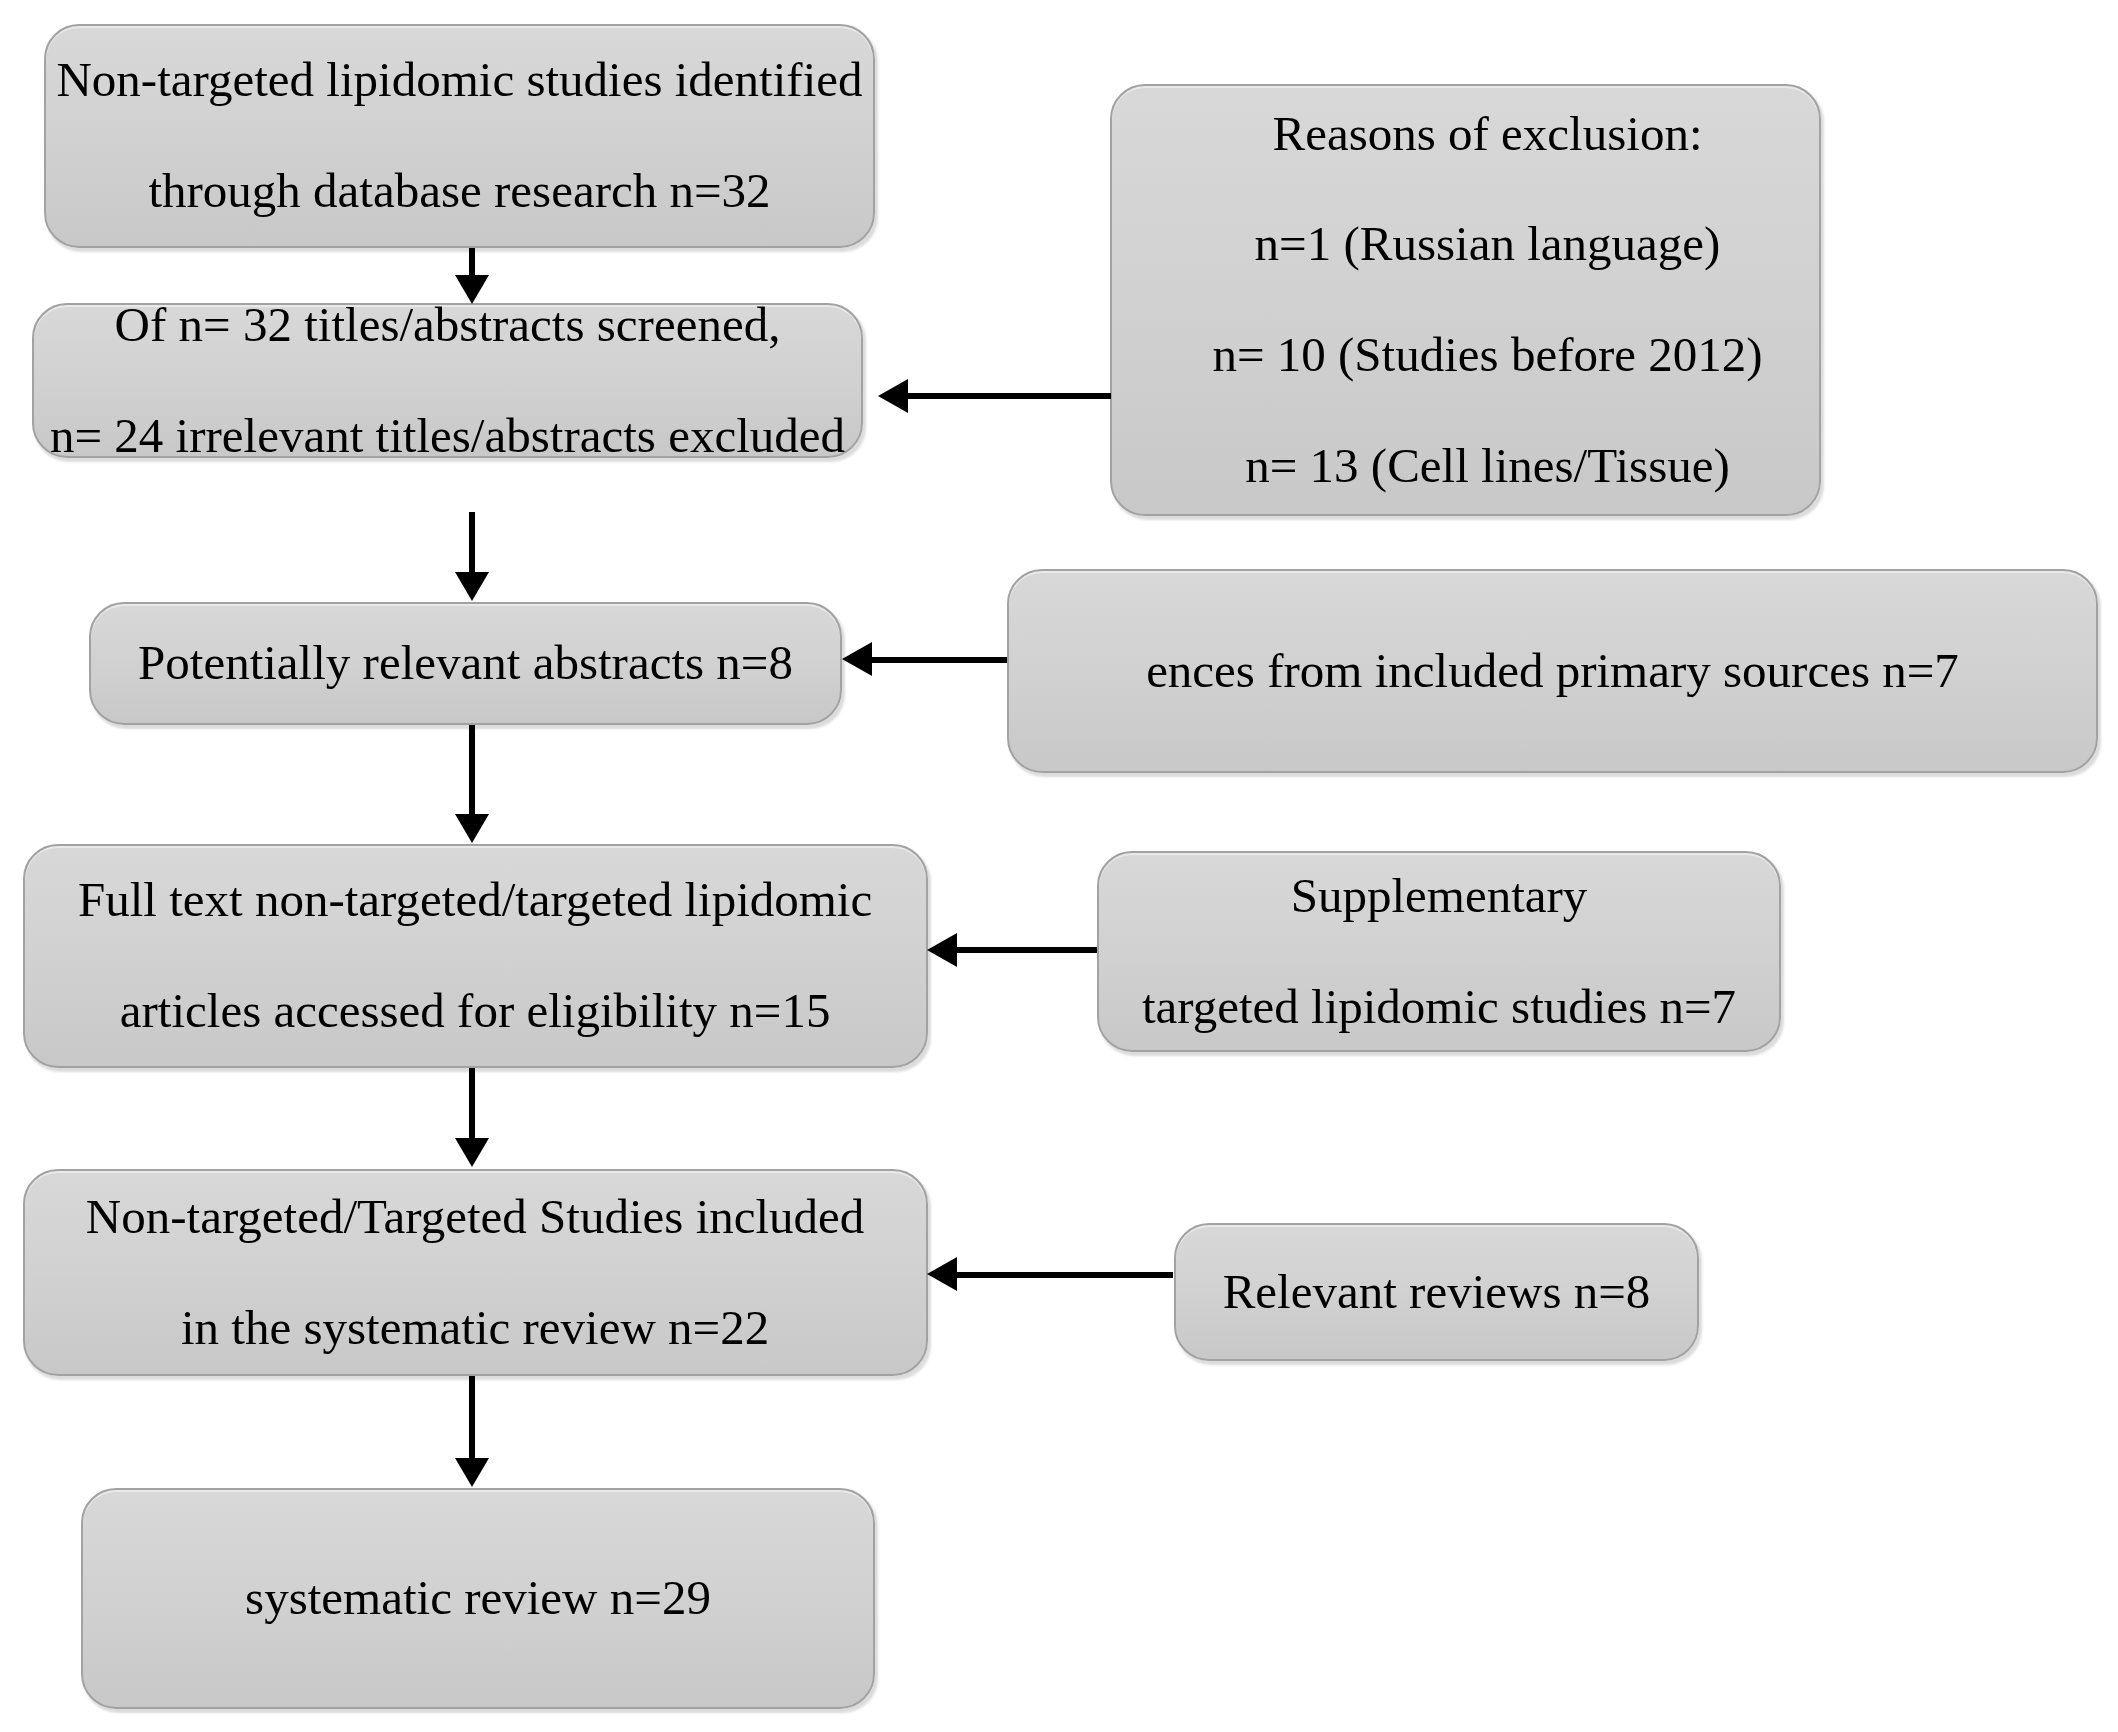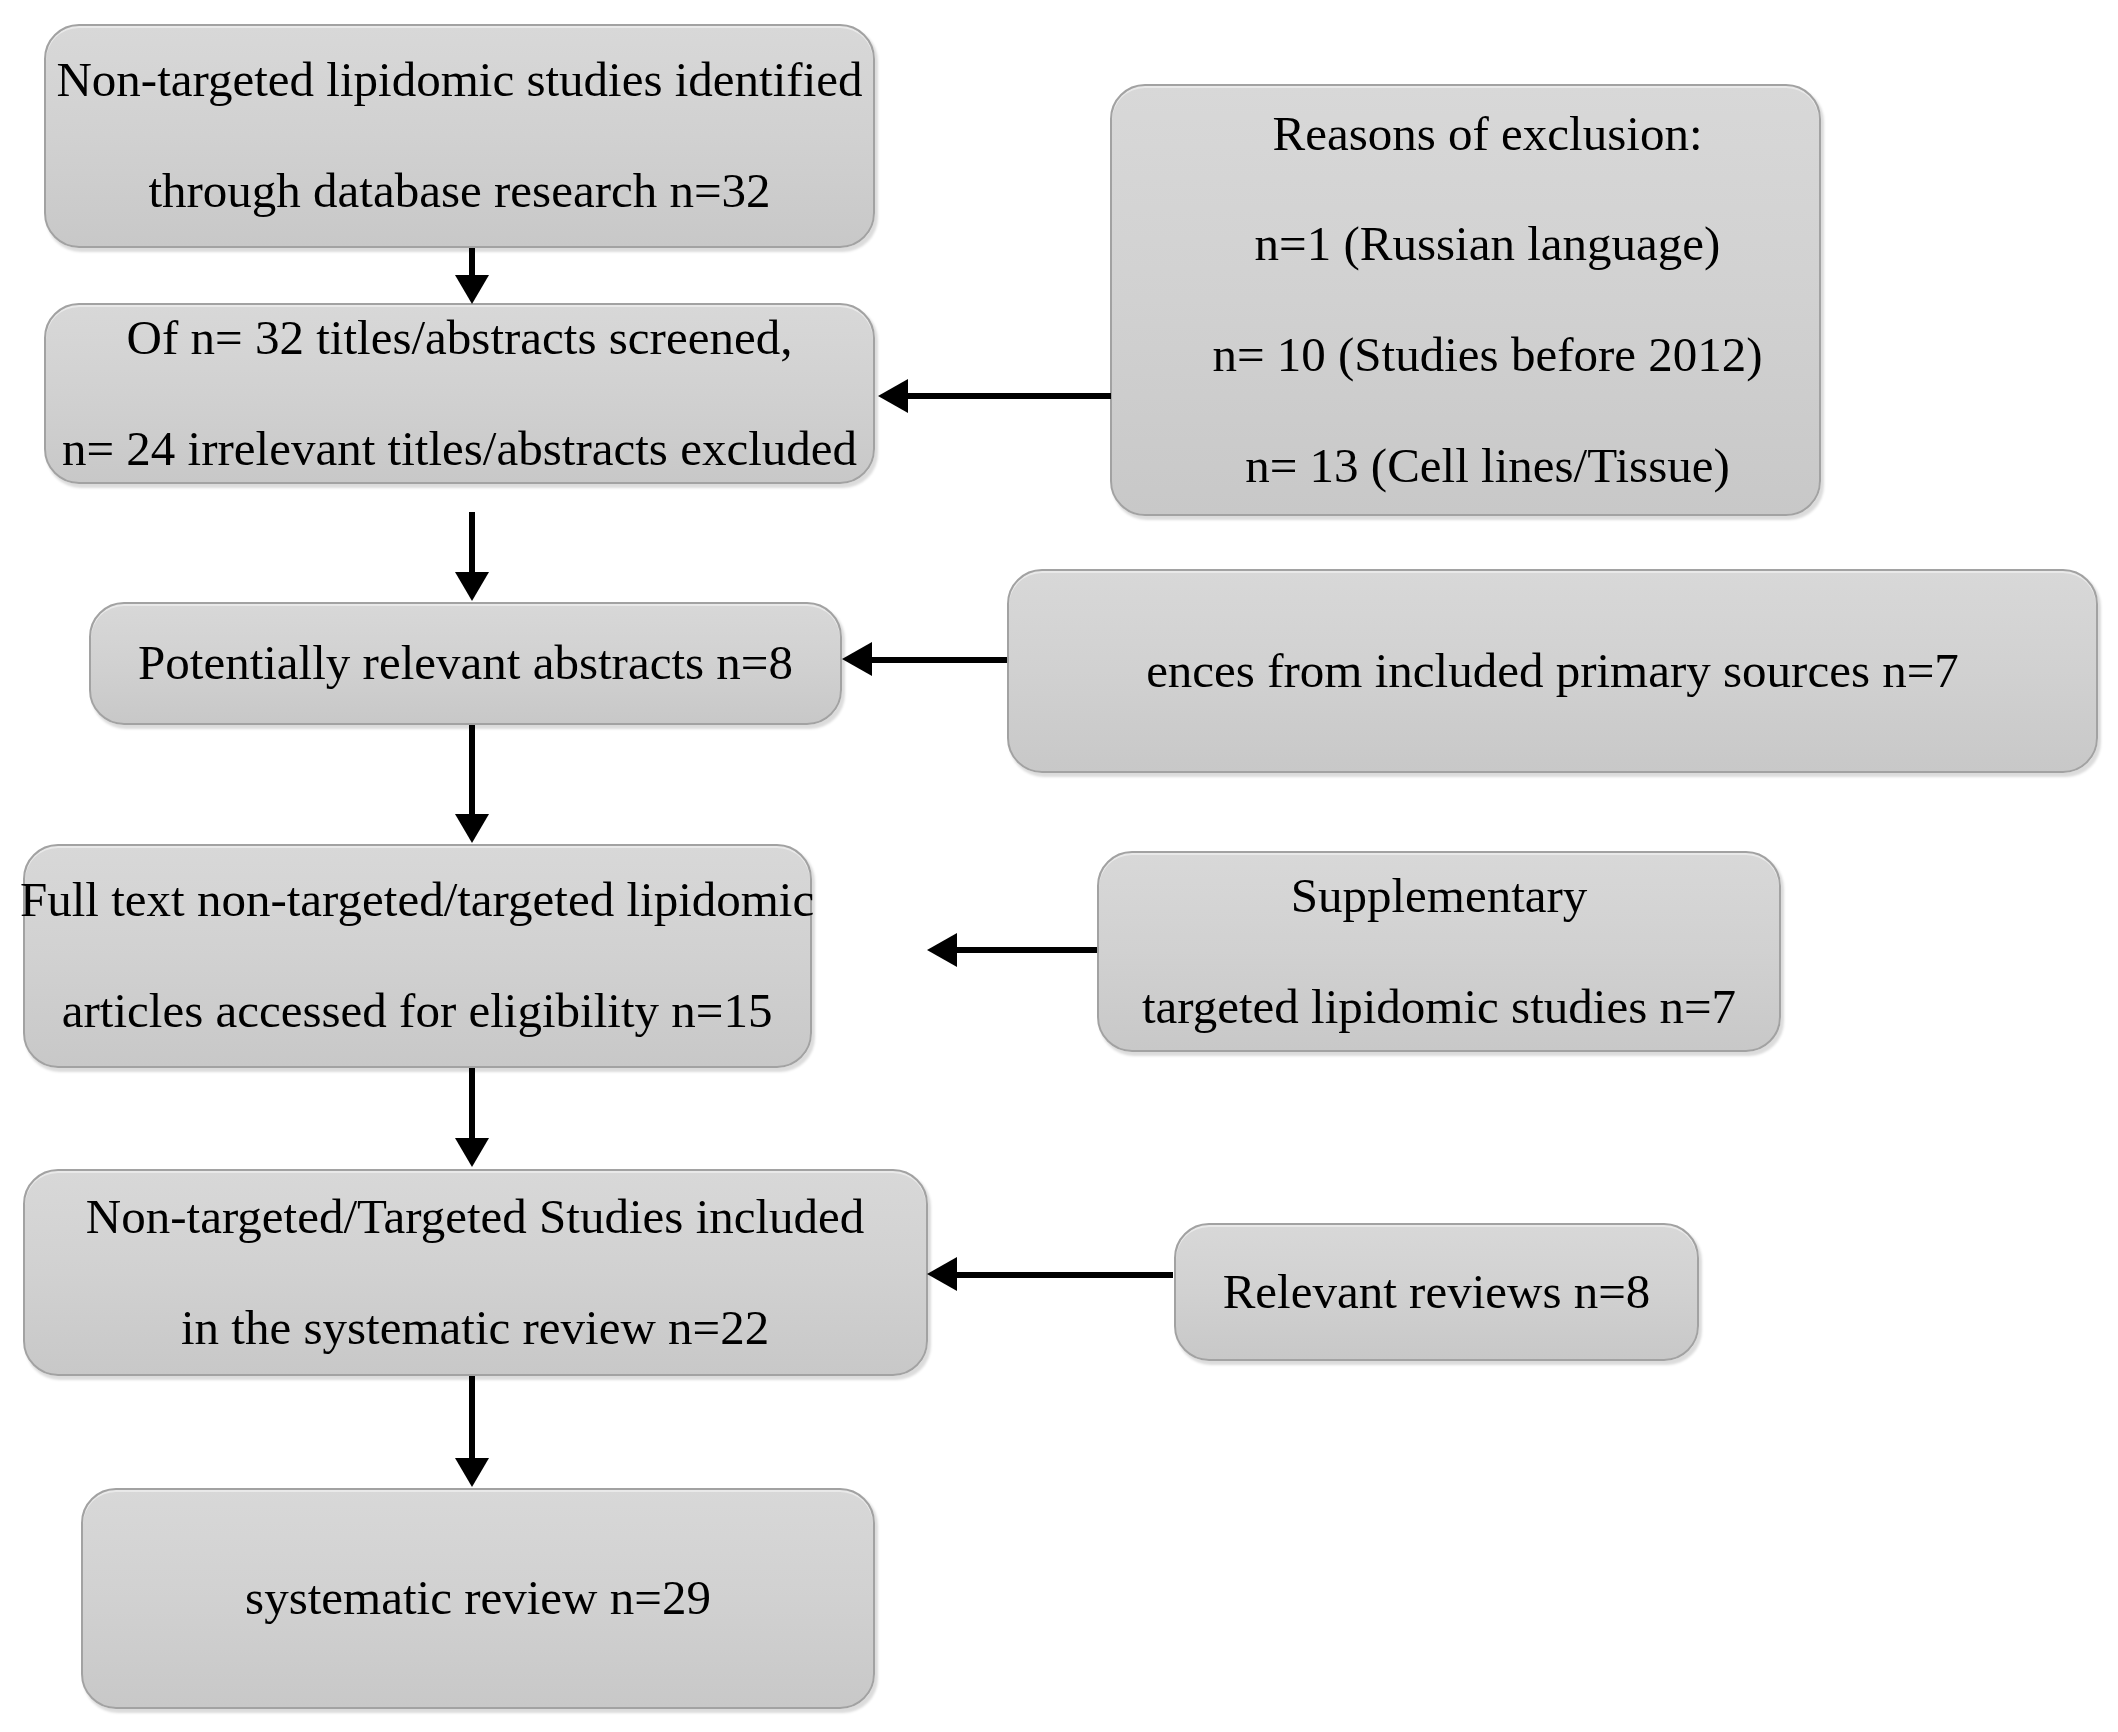--- a/index.html
+++ b/index.html
@@ -41,23 +41,23 @@
   .shaft-h { position: absolute; height: 5.7px; background: #000; }
   .head-left {
     position: absolute; width: 0; height: 0;
     border-top: 17px solid transparent;
     border-bottom: 17px solid transparent;
     border-right: 30px solid #000;
   }
 
   
   #box-identified { left: 44px;  top: 24px;   width: 831px; height: 224px; }
-  #box-screened   { left: 44px;  top: 303px;  width: 831px; height: 181px; }
+  #box-screened   { left: 32px;  top: 303px;  width: 831px; height: 155px; }
   #box-relevant   { left: 89px; top: 602px;  width: 753px; height: 123px; }
-  #box-fulltext   { left: 22.6px;  top: 844px; width: 789px; height: 224px; }
+  #box-fulltext   { left: 22.6px;  top: 844px; width: 905px; height: 224px; }
   #box-included   { left: 22.6px;  top: 1169px; width: 905px; height: 207px; }
   #box-total      { left: 81px; top: 1488px; width: 794px; height: 221px; }
 
   
   #box-exclusion    { left: 1110px; top: 84px;  width: 711px; height: 432px; padding-left: 44px; }
   #box-additional   { left: 1007px; top: 569px;  width: 1091px; height: 204px; }
   #box-supplement   { left: 1097px; top: 851px; width: 684px; height: 201px; }
   #box-reviews      { left: 1174px; top: 1223px; width: 525px;  height: 138px; }
 
   

